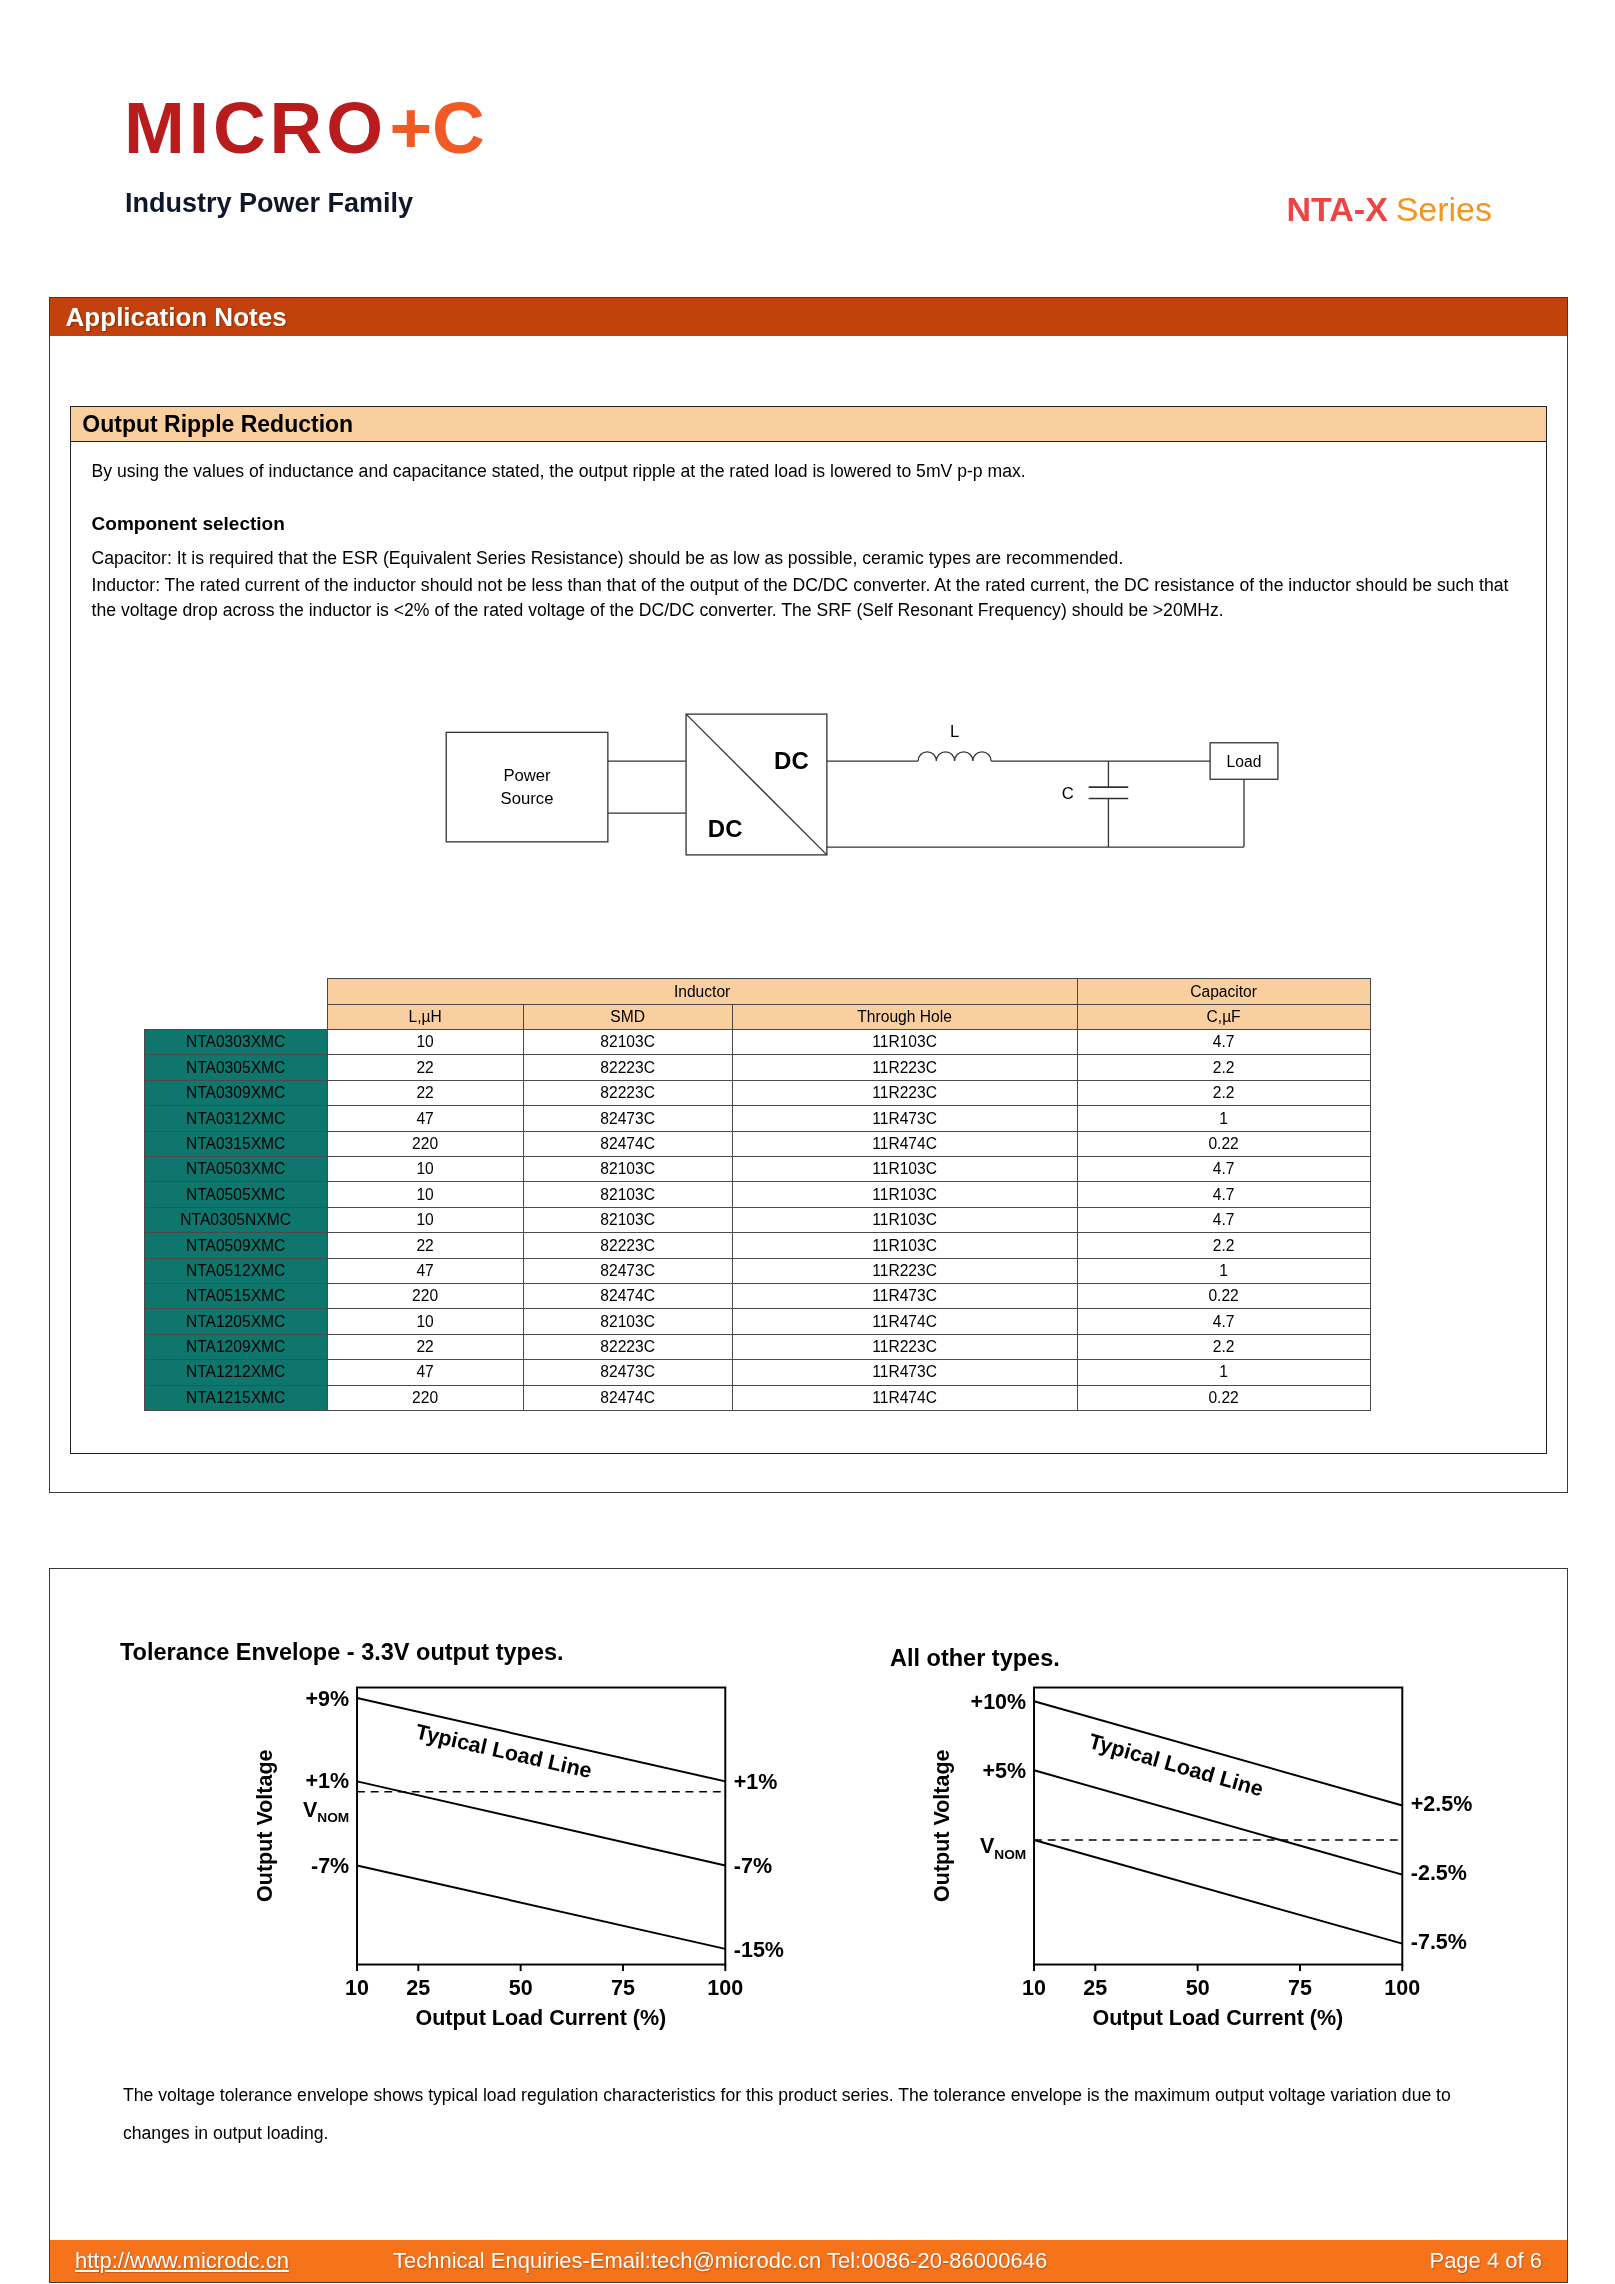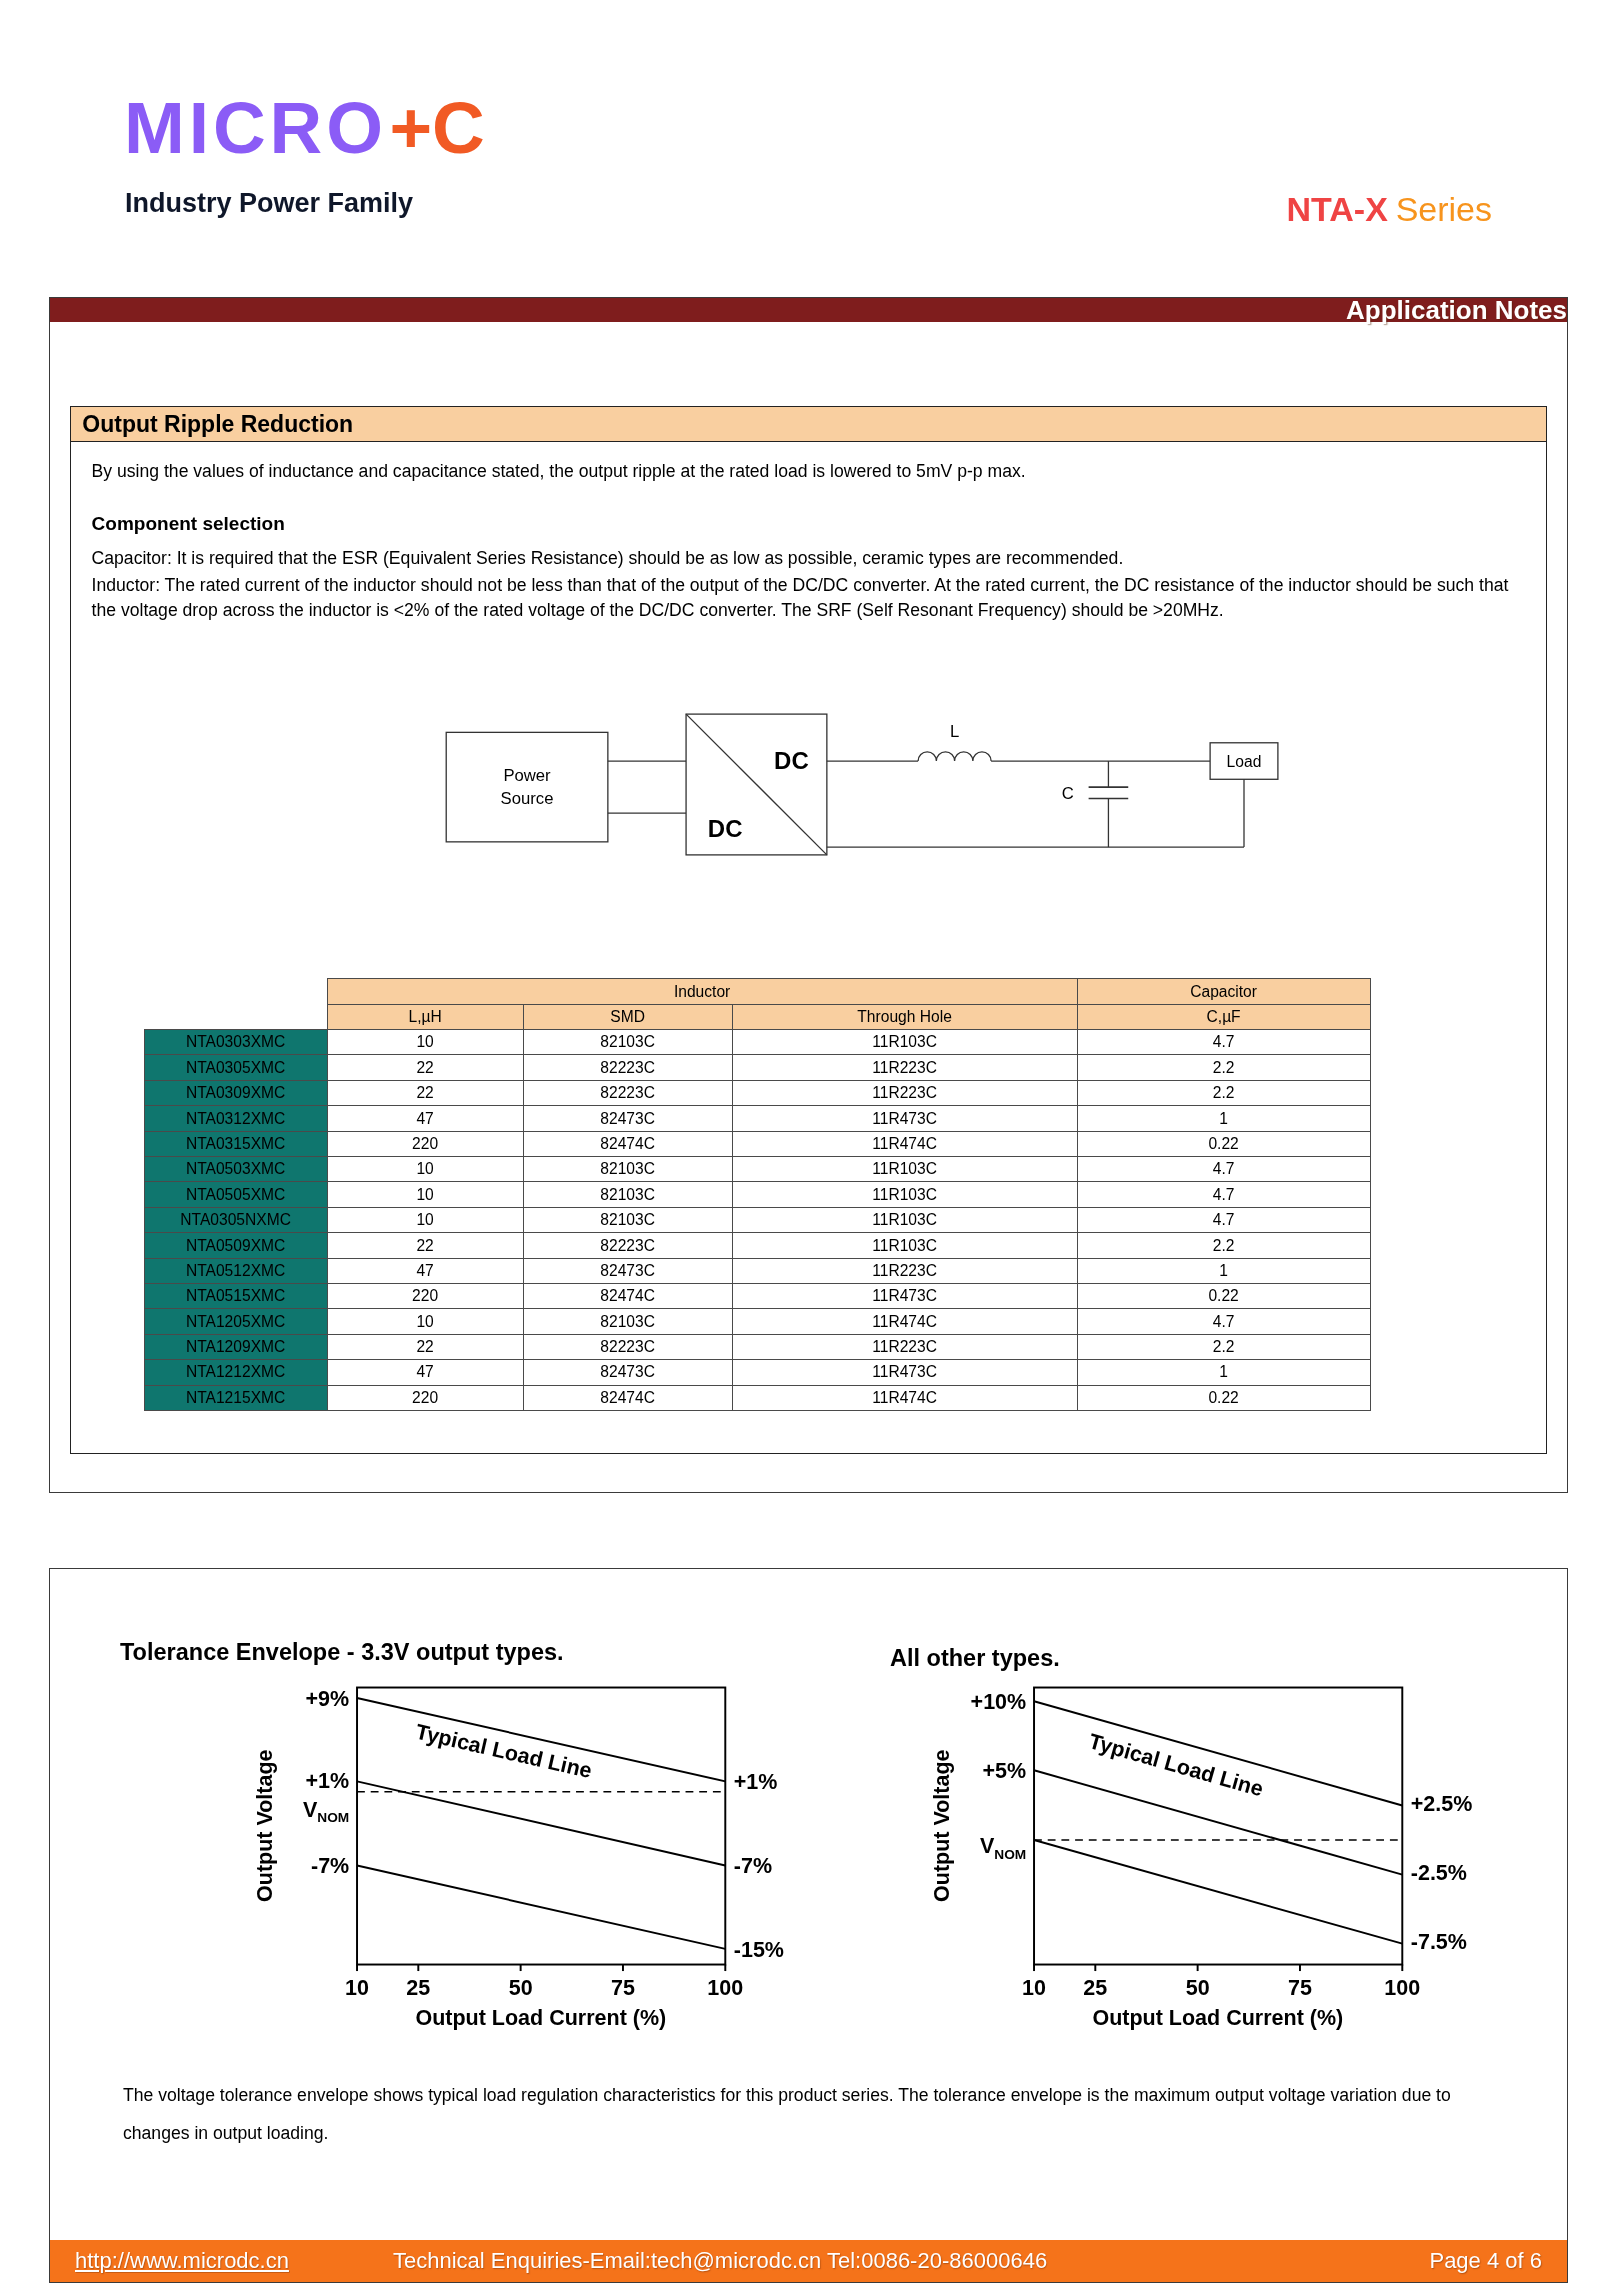--- a/index.html
+++ b/index.html
@@ -1,32 +1,32 @@
 <!DOCTYPE html>
 <html style="font-size:10.4px"><head>
 <meta charset="utf-8">
 <style>
   * { margin:0; padding:0; box-sizing:border-box; }
   body { background:#e8e8e8; font-family:"Liberation Sans", sans-serif; }
   .page { position:relative; width:1616px; height:2284px; background:#ffffff; color:#000; overflow:hidden; margin:0 auto; }
 
   
   .logo { position:absolute; left:124px; top:91px; line-height:1; white-space:nowrap; }
-  .logo-micro { font-size:73px; font-weight:800; letter-spacing:3.9px; color:#8b5cf6; }
+  .logo-micro { font-size:73px; font-weight:800; letter-spacing:3.9px; color:#b91c1c; }
   .logo-plus  { font-size:73px; font-weight:900; color:#F15A24; margin-left:2.6px; }
   .logo-dc    { font-size:73px; font-weight:900; color:#F15A24; }
   .tagline { position:absolute; left:125px; top:188px; font-size:27px; font-weight:700; color:#0f172a; }
   .series { position:absolute; right:124px; top:190px; font-size:34px; white-space:nowrap; }
   .series-name { font-weight:700; color:#ef4444; }
   .series-suffix { font-weight:400; color:#F7941D; margin-left:7.8px; }
 
   
-  .banner { height:24px; background:#7f1d1d; color:#fff; font-size:26px; font-weight:700;
+  .banner { height:38px; background:#c2410c; color:#fff; font-size:26px; font-weight:700;
             display:flex; align-items:center; padding-left:15.6px;
-            text-shadow:1.3px 1.3px 1.3px rgba(80,30,0,.45);justify-content:flex-end; }
+            text-shadow:1.3px 1.3px 1.3px rgba(80,30,0,.45); }
 
   
   .an-box { position:absolute; left:49px; top:297px; width:1519px; height:1196px; border:1.3px solid #3a3a3a; background:#fff; }
   .ripple-box { position:absolute; left:19.6px; top:108px; right:19.6px; bottom:38px; border:1.3px solid #222; }
   .ripple-header { height:35px; background:#F9CFA0; border-bottom:1.3px solid #222; font-size:23px; font-weight:700;
                    display:flex; align-items:center; padding-left:11.7px; }
   .ripple-content { padding:17px 21px; font-size:17.6px; line-height:1.4; }
   .intro { margin-bottom:27px; }
   .comp-heading { font-size:19px; font-weight:700; margin-bottom:9px; }
   .para { margin-bottom:2.6px; }

